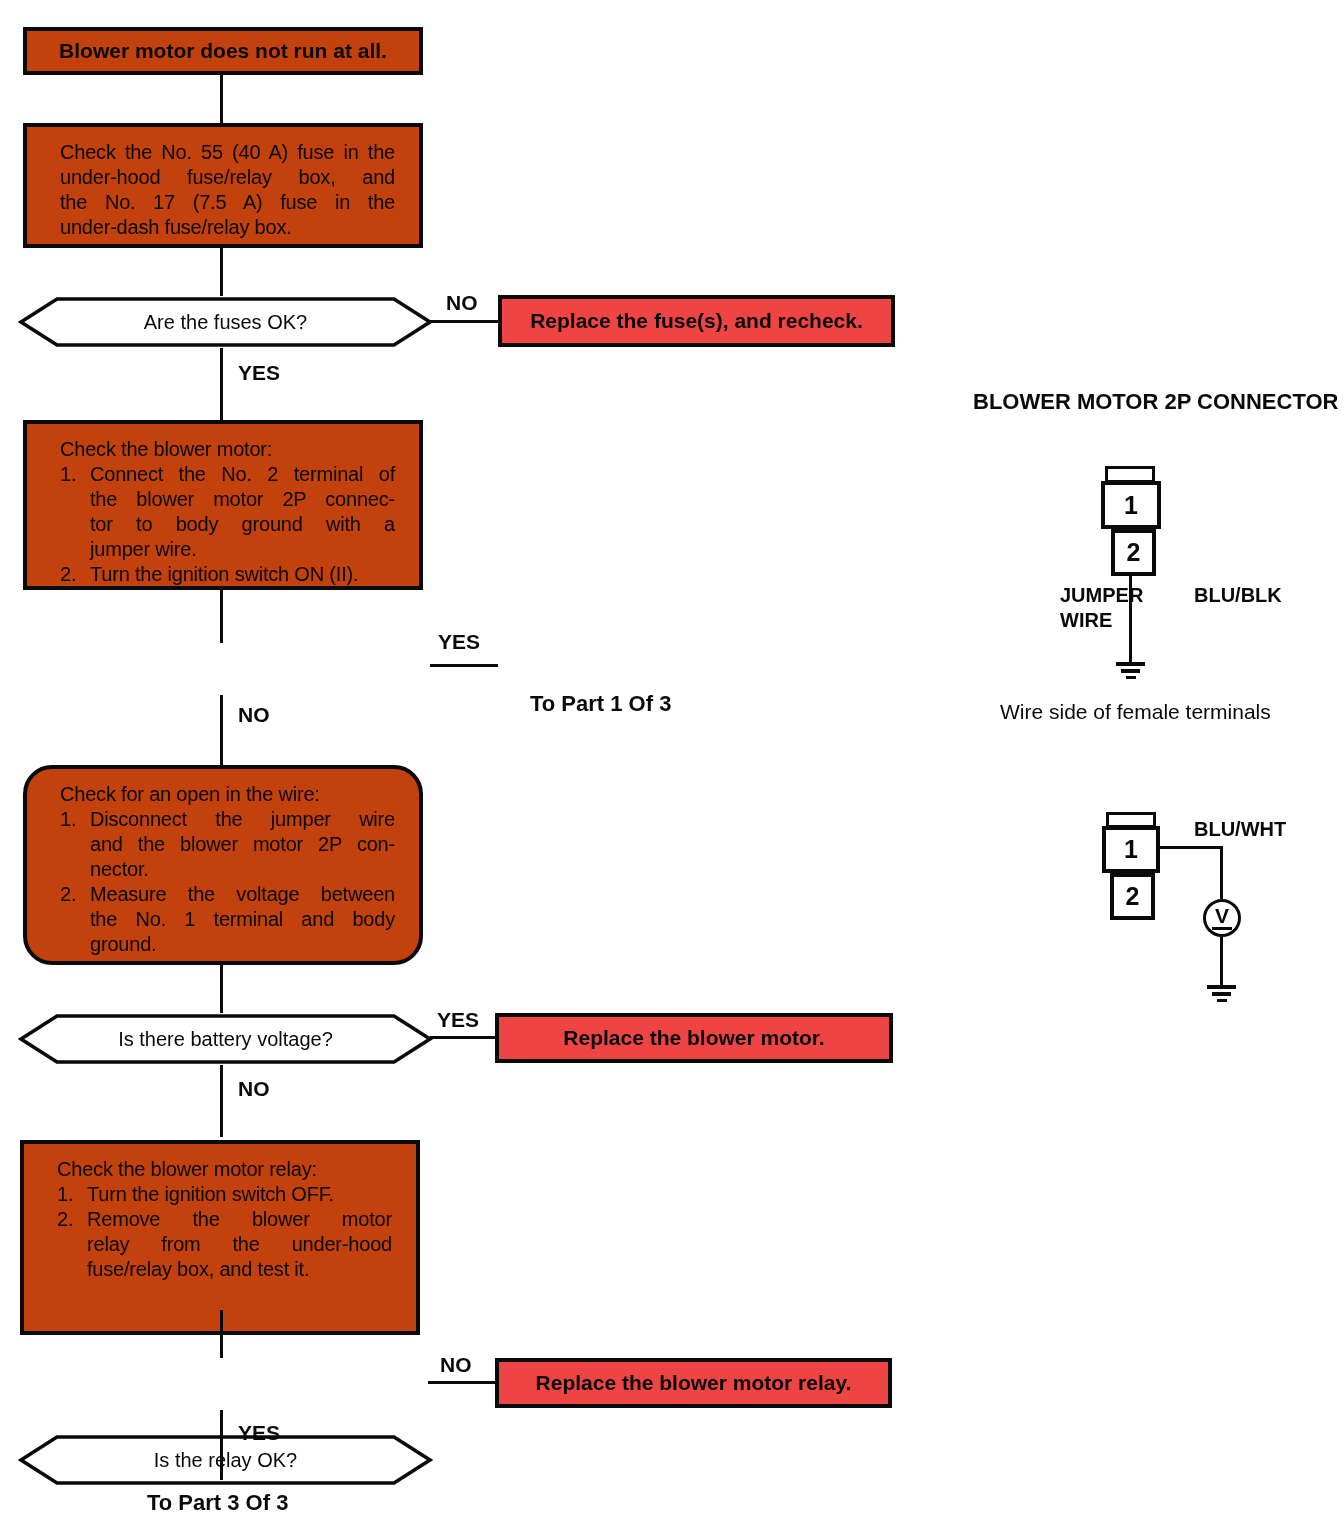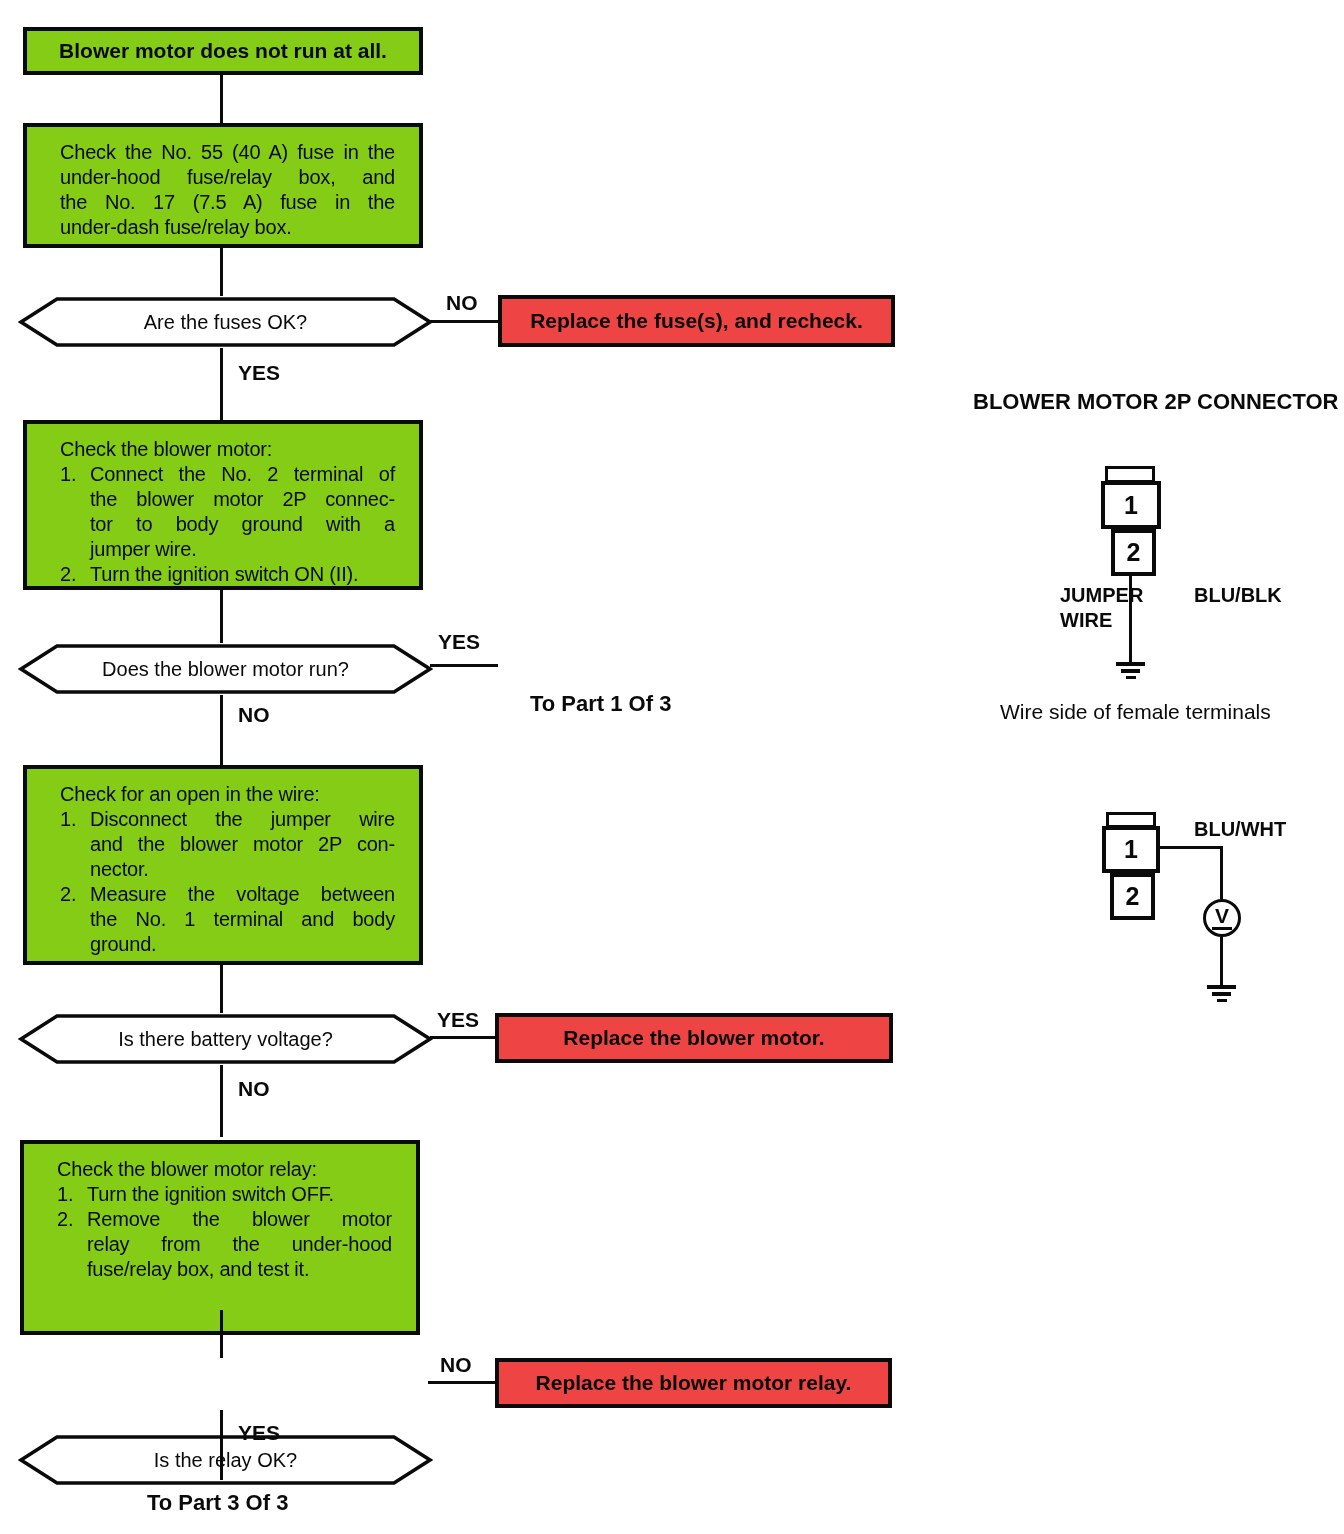--- a/index.html
+++ b/index.html
@@ -1,20 +1,20 @@
 <!DOCTYPE html>
 <html><head>
 <meta charset="utf-8">
 <style>
   html,body{margin:0;padding:0;background:#fff;}
   .canvas{
     position:relative;width:1344px;height:1534px;background:#ffffff;
     font-family:"Liberation Sans",sans-serif;color:#0a0a0a;overflow:hidden;
   }
-  .pbox{position:absolute;box-sizing:border-box;border:4px solid #0a0a0a;background:#84cc16;}
+  .pbox{position:absolute;box-sizing:border-box;border:4px solid #0a0a0a;background:#c2410c;}
   .pbody{padding:13px 24px 0 33px;font-size:20px;line-height:25px;letter-spacing:-0.2px;}
   .ptitle{font-weight:normal;white-space:nowrap;}
   .li{position:relative;padding-left:30px;}
   .num{position:absolute;left:0;top:0;}
   .line{white-space:nowrap;}
   .line.j{text-align:justify;text-align-last:justify;}
   .startbox{display:flex;align-items:center;justify-content:center;
     font-weight:bold;font-size:21px;}
   .abox{position:absolute;box-sizing:border-box;border:4px solid #0a0a0a;background:#ef4444;
     display:flex;align-items:center;justify-content:center;font-weight:bold;font-size:21px;}
@@ -90,35 +90,29 @@
       </div>
       <div class="li">
         <span class="num">2.</span>
         <div class="line">Turn the ignition switch ON (II).</div>
       </div>
     </div>
   </div>
 
   <div class="vline" style="left:220px;top:590px;height:53px;"></div>
 
-  <div class="hex" style="left:18px;top:643px;width:415px;height:52px;">
-    <svg width="415" height="52" viewBox="0 0 415 52">
-      <polygon points="3,26 39,3 376,3 412,26 376,49 39,49" fill="#ffffff" stroke="#0a0a0a" stroke-width="3.5"></polygon>
-    </svg>
-    <div class="hextext">Does the blower motor run?</div>
-  </div>
 
   <div class="lbl" style="left:438px;top:630px;">YES</div>
   <div class="hline" style="left:430px;top:664px;width:68px;"></div>
   <div class="exit" style="left:530px;top:655px;margin-top:36px;">To Part 1 Of 3</div>
 
   <div class="lbl" style="left:238px;top:703px;">NO</div>
   <div class="vline" style="left:220px;top:695px;height:70px;"></div>
 
-  <div class="pbox" style="left:23px;top:765px;width:400px;height:200px;">
+  <div class="pbox" style="left:23px;top:765px;width:400px;height:200px;border-radius:29px;">
     <div class="pbody">
       <div class="ptitle">Check for an open in the wire:</div>
       <div class="li">
         <span class="num">1.</span>
         <div class="line j">Disconnect the jumper wire</div>
         <div class="line j">and the blower motor 2P con-</div>
         <div class="line">nector.</div>
       </div>
       <div class="li">
         <span class="num">2.</span>

